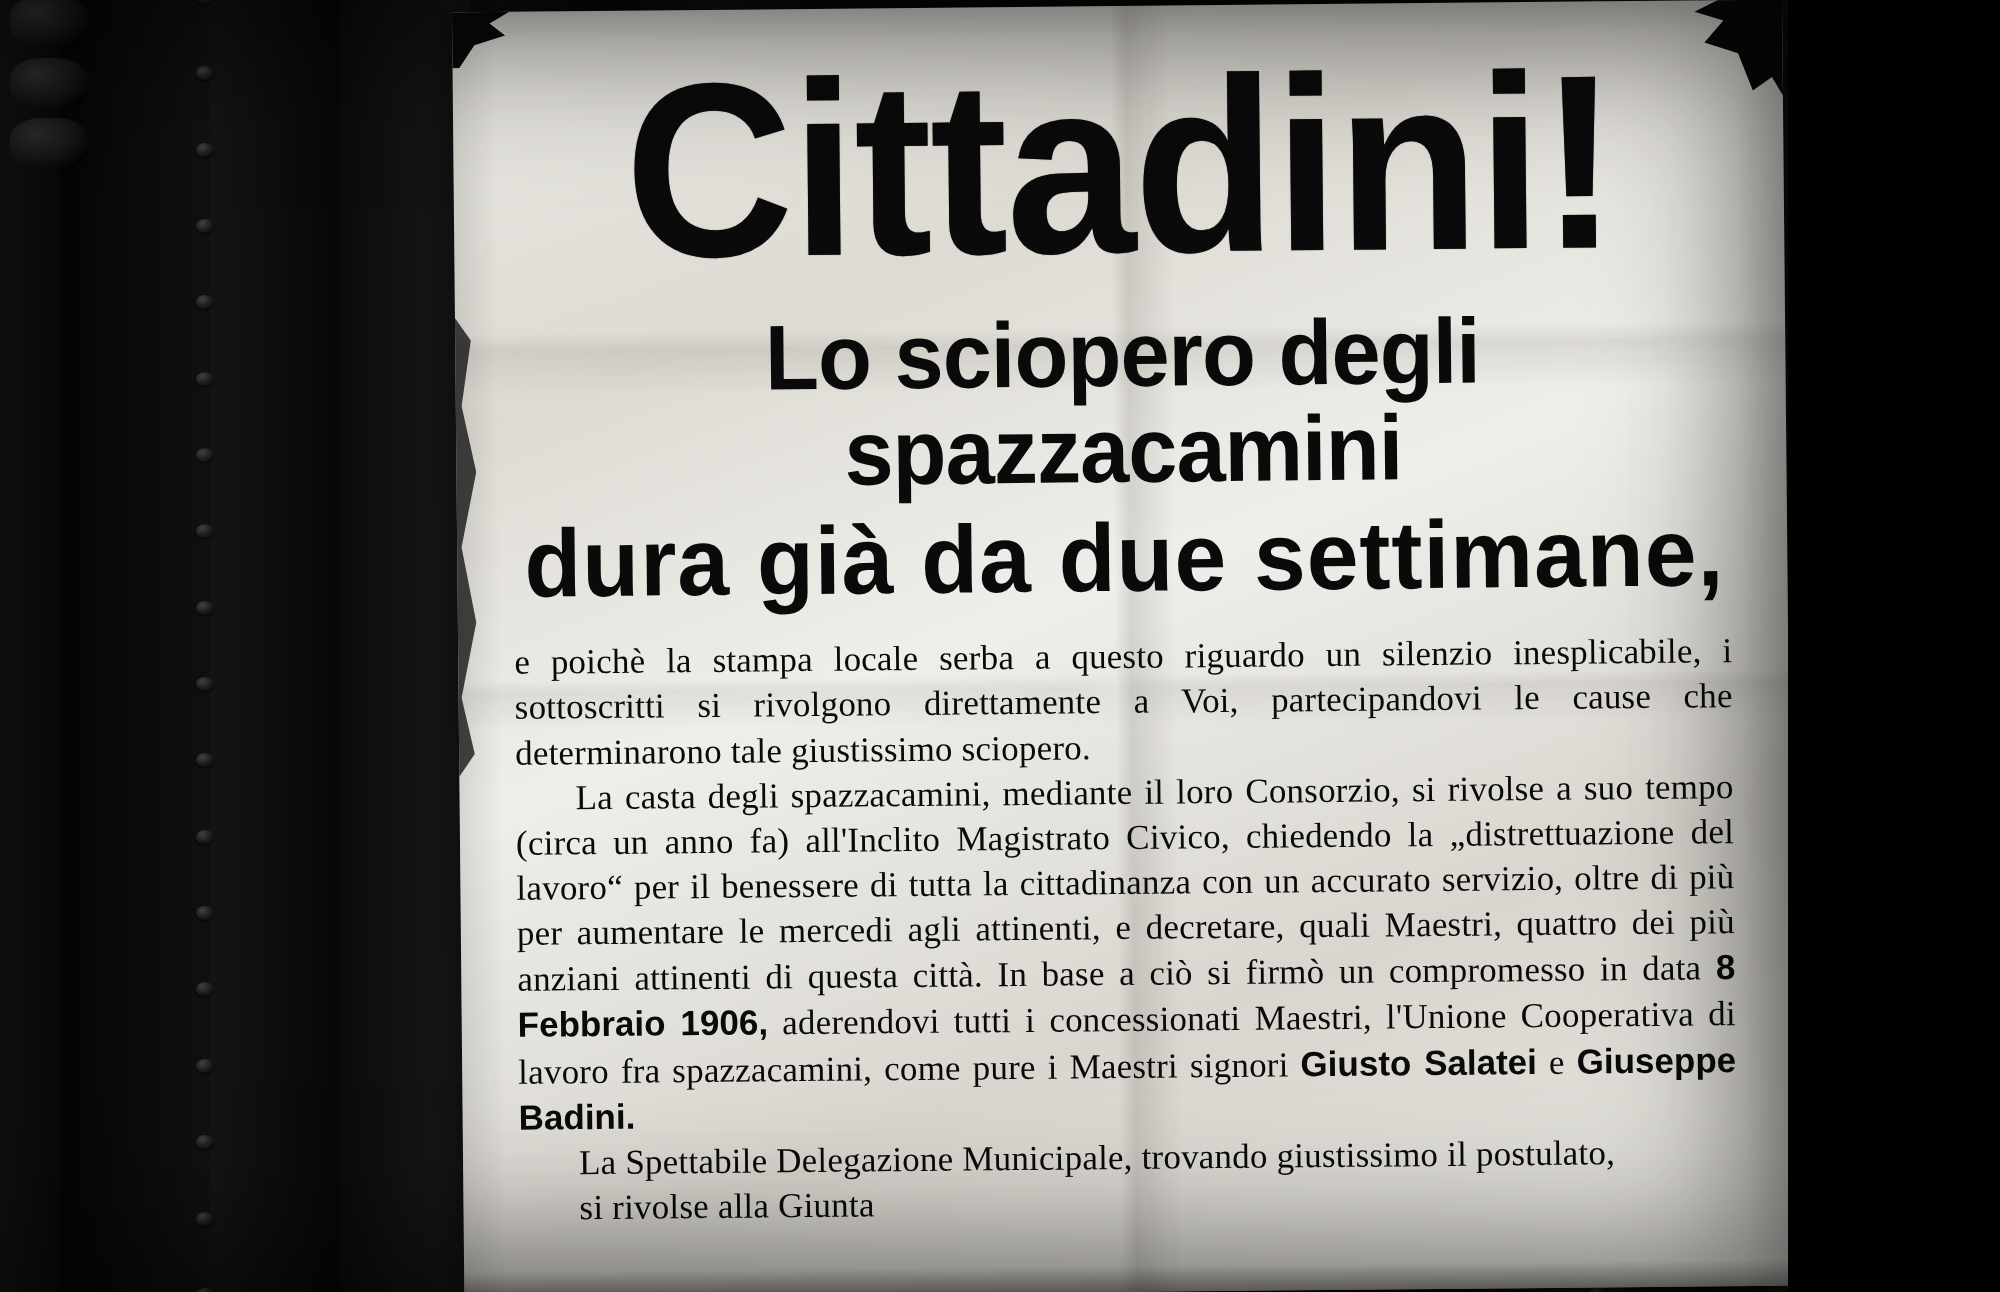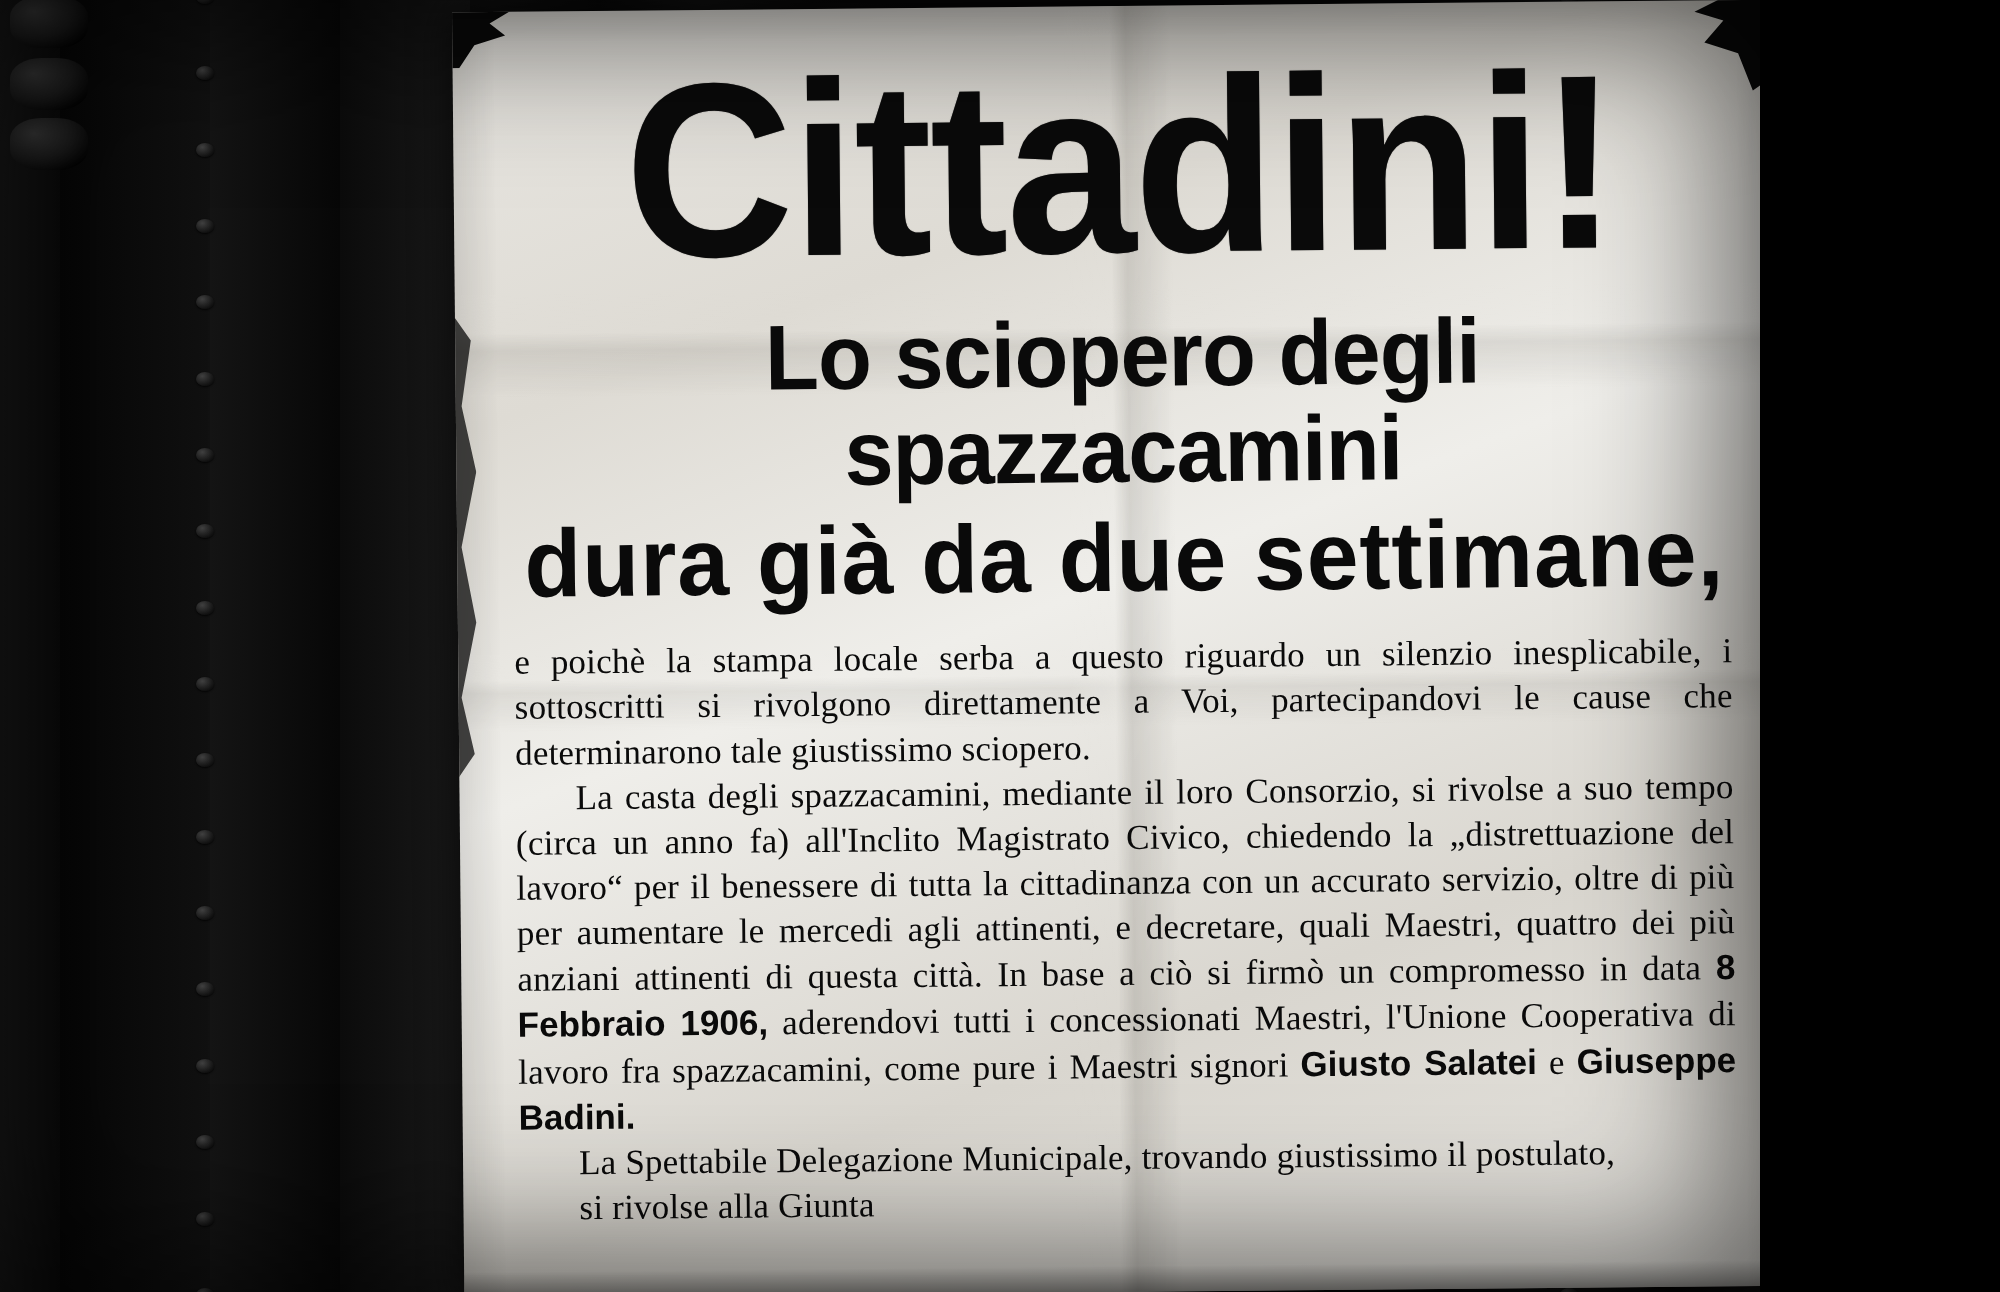--- a/index.html
+++ b/index.html
@@ -20,20 +20,21 @@
     width: 1760px;
     height: 1292px;
     background:
       linear-gradient(90deg,
         #0a0a0a 0%, #141414 3%, #050505 7%,
         #101010 12%, #1b1b1b 17%, #090909 22%,
         #131313 28%, #0b0b0b 34%, #161616 40%,
         #0d0d0d 46%, #0a0a0a 52%),
       #0c0c0c;
     overflow: hidden;
+    padding-left: 28px;
   }
   
   .band {
     position: absolute;
     top: 0;
     bottom: 0;
     pointer-events: none;
   }
   .band.b1 { left: 0;   width: 60px;  background: linear-gradient(90deg,#181818,#0a0a0a); }
   .band.b2 { left: 60px; width: 150px; background: linear-gradient(90deg,#060606,#111); }

